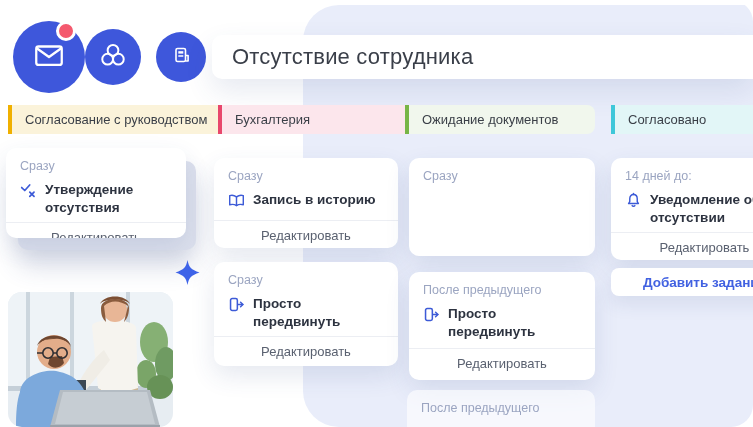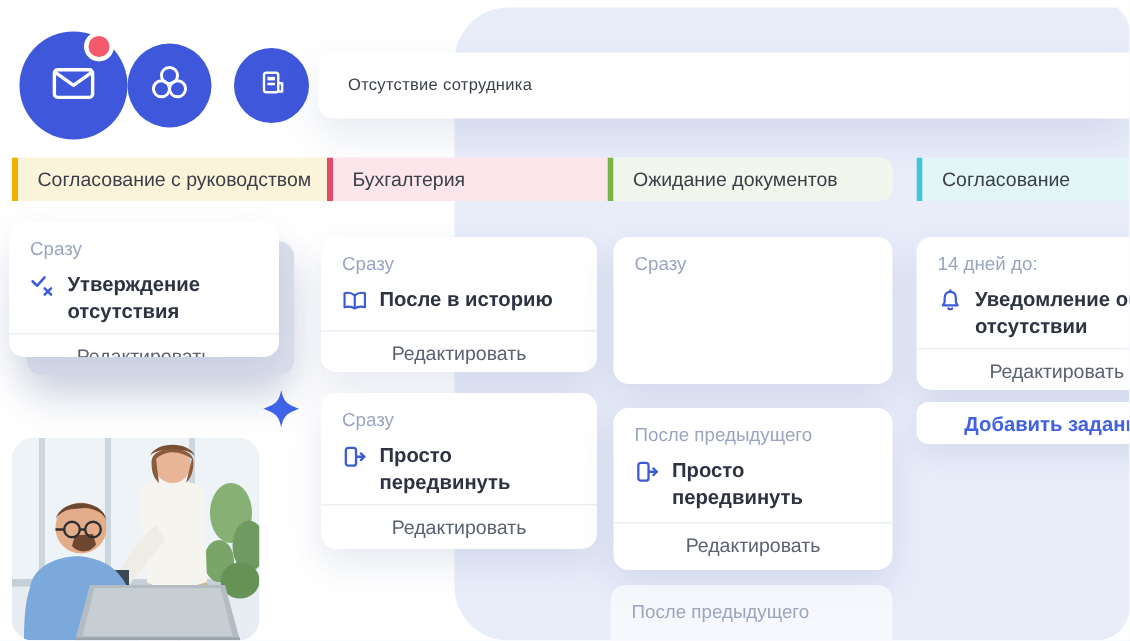--- a/index.html
+++ b/index.html
@@ -15,21 +15,21 @@
     display:flex;align-items:center;justify-content:center;}
   #circ-mail{left:13px;top:21px;width:72px;height:72px;}
   #circ-hook{left:85px;top:29px;width:56px;height:56px;}
   #circ-doc{left:156px;top:32px;width:50px;height:50px;}
   #notif-dot{position:absolute;left:56px;top:21px;width:20px;height:20px;
     box-sizing:border-box;background:#F4596E;border:3px solid #fff;border-radius:50%;z-index:3;}
   
   .titlebar{position:absolute;left:212px;top:35px;right:0;height:44px;background:#fff;
     border-radius:10px 0 0 10px;box-shadow:0 12px 28px rgba(60,80,140,.12);
     display:flex;align-items:center;padding-left:20px;box-sizing:border-box;
-    font-size:11px;color:#3A3F49;font-weight:500;letter-spacing:.2px;z-index:4;}
+    font-size:22px;color:#3A3F49;font-weight:500;letter-spacing:.2px;z-index:4;}
   
   .colhead{position:absolute;top:105px;height:29px;box-sizing:border-box;
     display:flex;align-items:center;padding-left:13px;border-radius:0 8px 8px 0;
     font-size:13px;font-weight:500;color:#3A3F47;z-index:5;}
   #head-1{left:8px;width:218px;background:#FBF3DA;border-left:4px solid #F0B000;}
   #head-2{left:218px;width:213px;background:#FCE6EC;border-left:4px solid #E8476C;}
   #head-3{left:405px;width:190px;background:#F1F7ED;border-left:4px solid #77B546;text-align:center;}
   #head-4{left:611px;width:187px;background:#E2F6F7;border-left:4px solid #3EC7D9;}
   
   .card{position:absolute;background:#fff;border-radius:10px;overflow:hidden;
@@ -104,21 +104,21 @@
   <div class="colhead" id="head-1">
     <span>Согласование с руководством</span>
   </div>
   <div class="colhead" id="head-2">
     <span>Бухгалтерия</span>
   </div>
   <div class="colhead" id="head-3">
     <span>Ожидание документов</span>
   </div>
   <div class="colhead" id="head-4">
-    <span>Согласование</span>
+    <span>Согласовано</span>
   </div>
 
   <div id="card-a1-ghost"></div>
   <div class="card" id="card-a1">
     <div class="card-body">
       <div class="timing">Сразу</div>
       <div class="task-row">
         <span>
           <svg width="17" height="17" viewBox="0 0 20 20" fill="none" stroke="#3D5BD7" stroke-width="2" stroke-linecap="round" stroke-linejoin="round">
             <polyline points="2,6.5 5.6,10 11.4,3.5"></polyline>
@@ -135,21 +135,21 @@
   <div class="card" id="card-b1">
     <div class="card-body">
       <div class="timing">Сразу</div>
       <div class="task-row">
         <span>
           <svg width="17" height="17" viewBox="0 0 20 20" fill="none" stroke="#3D5BD7" stroke-width="1.7" stroke-linecap="round" stroke-linejoin="round">
             <path d="M2 4.2 C5 3.2 8 4.2 10 5.7 C12 4.2 15 3.2 18 4.2 V15 C15 14.2 12 14.6 10 16 C8 14.6 5 14.2 2 15 Z"></path>
             <line x1="10" y1="5.7" x2="10" y2="15.8"></line>
           </svg>
         </span>
-        <span>После в историю</span>
+        <span>Запись в историю</span>
       </div>
     </div>
     <div class="card-footer">Редактировать</div>
   </div>
 
   <div class="card" id="card-b2">
     <div class="card-body">
       <div class="timing">Сразу</div>
       <div class="task-row">
         <span>

